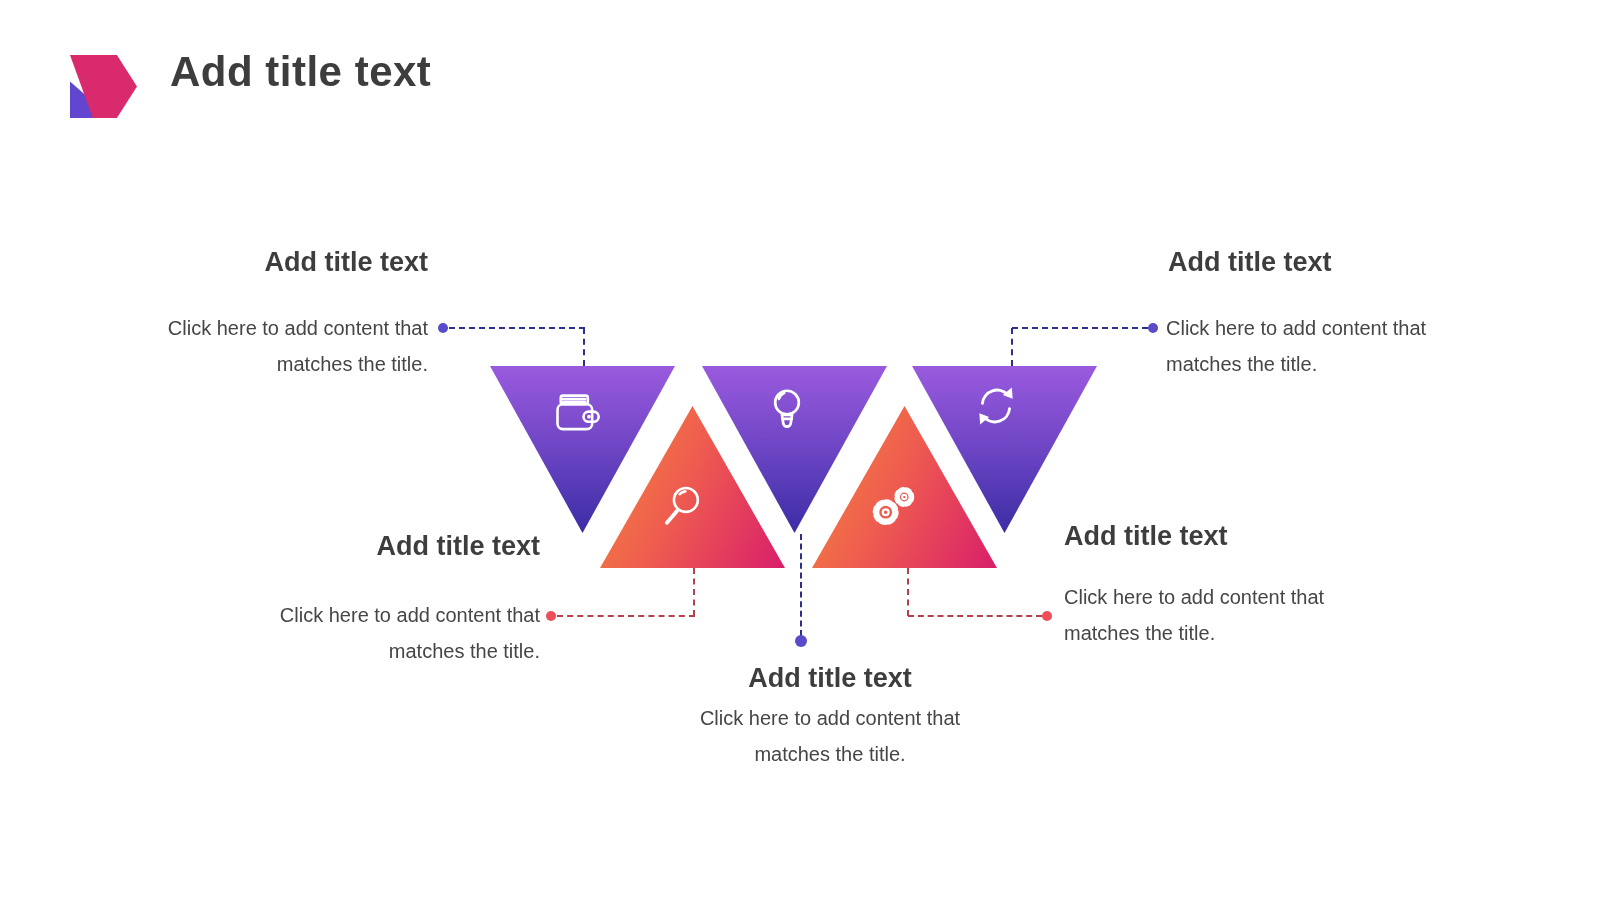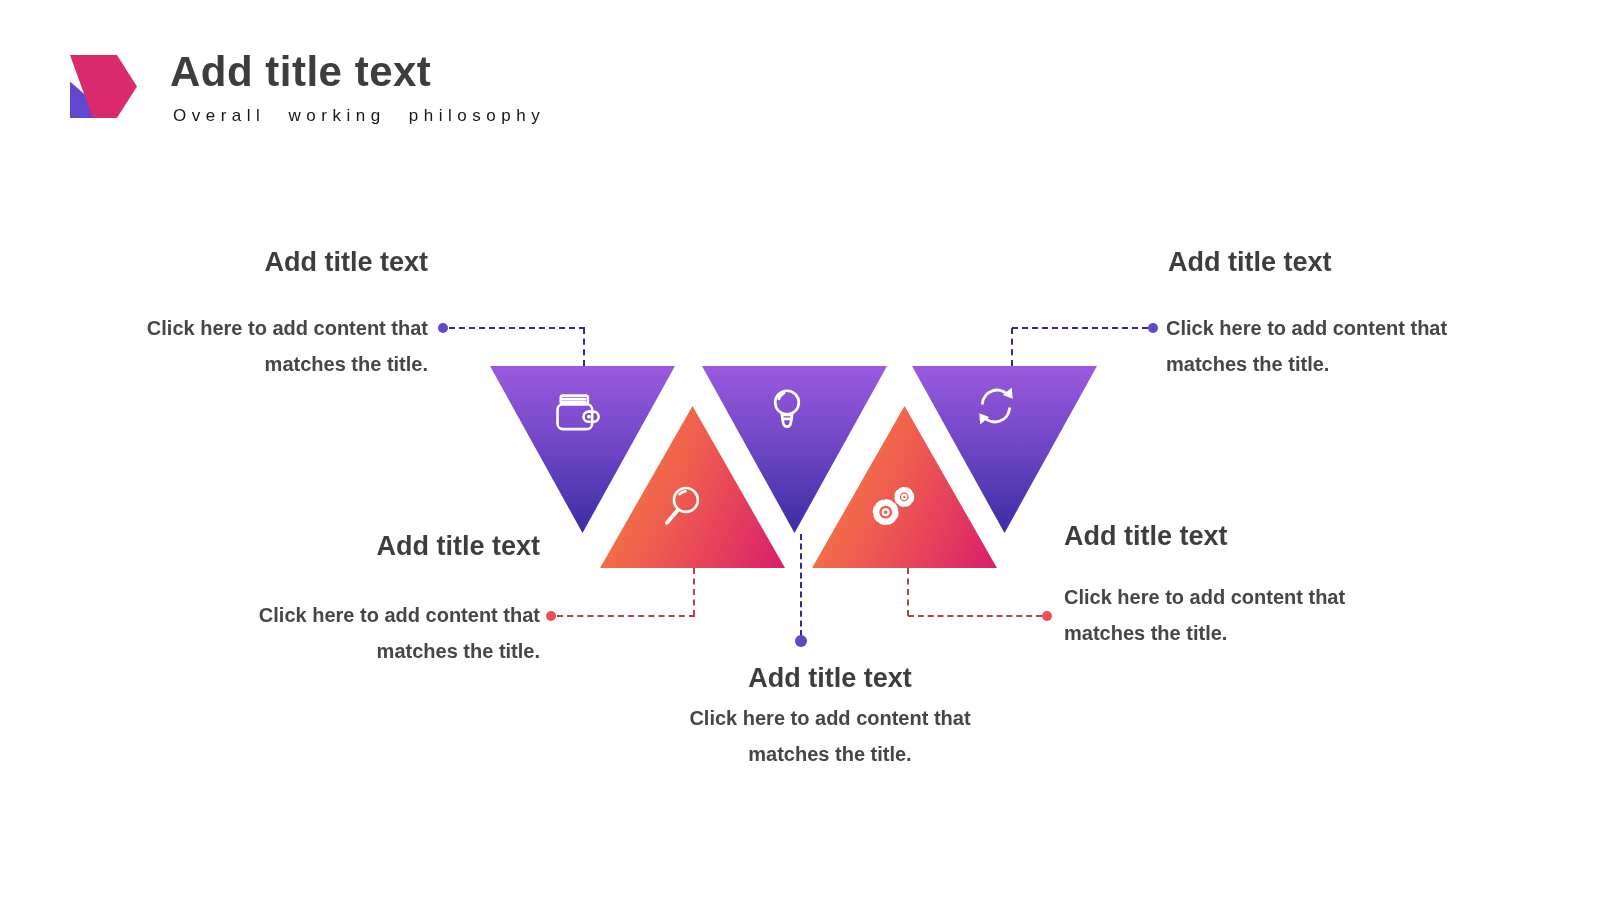--- a/index.html
+++ b/index.html
@@ -33,39 +33,38 @@
   .h-dash-navy { border-top:2px dashed #2d2f8f; height:0; }
   .v-dash-navy { border-left:2px dashed #2d2f8f; width:0; }
   .h-dash-red { border-top:2px dashed #b5414b; height:0; }
   .v-dash-red { border-left:2px dashed #b5414b; width:0; }
   .dot { border-radius:50%; width:10px; height:10px; }
   .dot-purple { background:#5a4bc8; }
   .dot-red { background:#ee4d5a; }
 
   
   .item-title { font-size:27px; font-weight:700; color:#3d3d3d; line-height:36px; }
-  .item-body { font-size:20px; color:#464646; line-height:36px;font-weight:bold; }
+  .item-body { font-size:20px; color:#464646; line-height:36px; }
   .item-body span { display:block; }
   .ta-r { text-align:right; } .ta-c { text-align:center; } .ta-l { text-align:left; }
 
   
   .watermark { left:1460px; top:867px; display:flex; align-items:center; gap:4px; color:#b4b4b4; }
   .watermark-text { font-size:10.5px; letter-spacing:0.4px; font-weight:700; }
 </style>
 </head>
 <body>
 
 <div class="canvas">
 
   <div class="abs logo">
     <div class="logo-purple"></div>
     <div class="logo-pink"></div>
   </div>
   <div class="abs page-title">Add title text</div>
-  <div class="abs page-subtitle">Overall working philosophy</div>
 
   <div class="abs tri-down" style="left:490px; top:366px;"></div>
   <div class="abs tri-up" style="left:600px; top:406px;"></div>
   <div class="abs tri-down" style="left:702px; top:366px;"></div>
   <div class="abs tri-up" style="left:812px; top:406px;"></div>
   <div class="abs tri-down" style="left:912px; top:366px;"></div>
 
   <svg class="abs icon-svg" style="left:551px; top:388px;" width="52" height="52" viewBox="0 0 48 48">
     <rect x="9" y="7" width="25" height="8" rx="2"></rect>
     <line x1="11" y1="10.2" x2="31.5" y2="10.2"></line>

